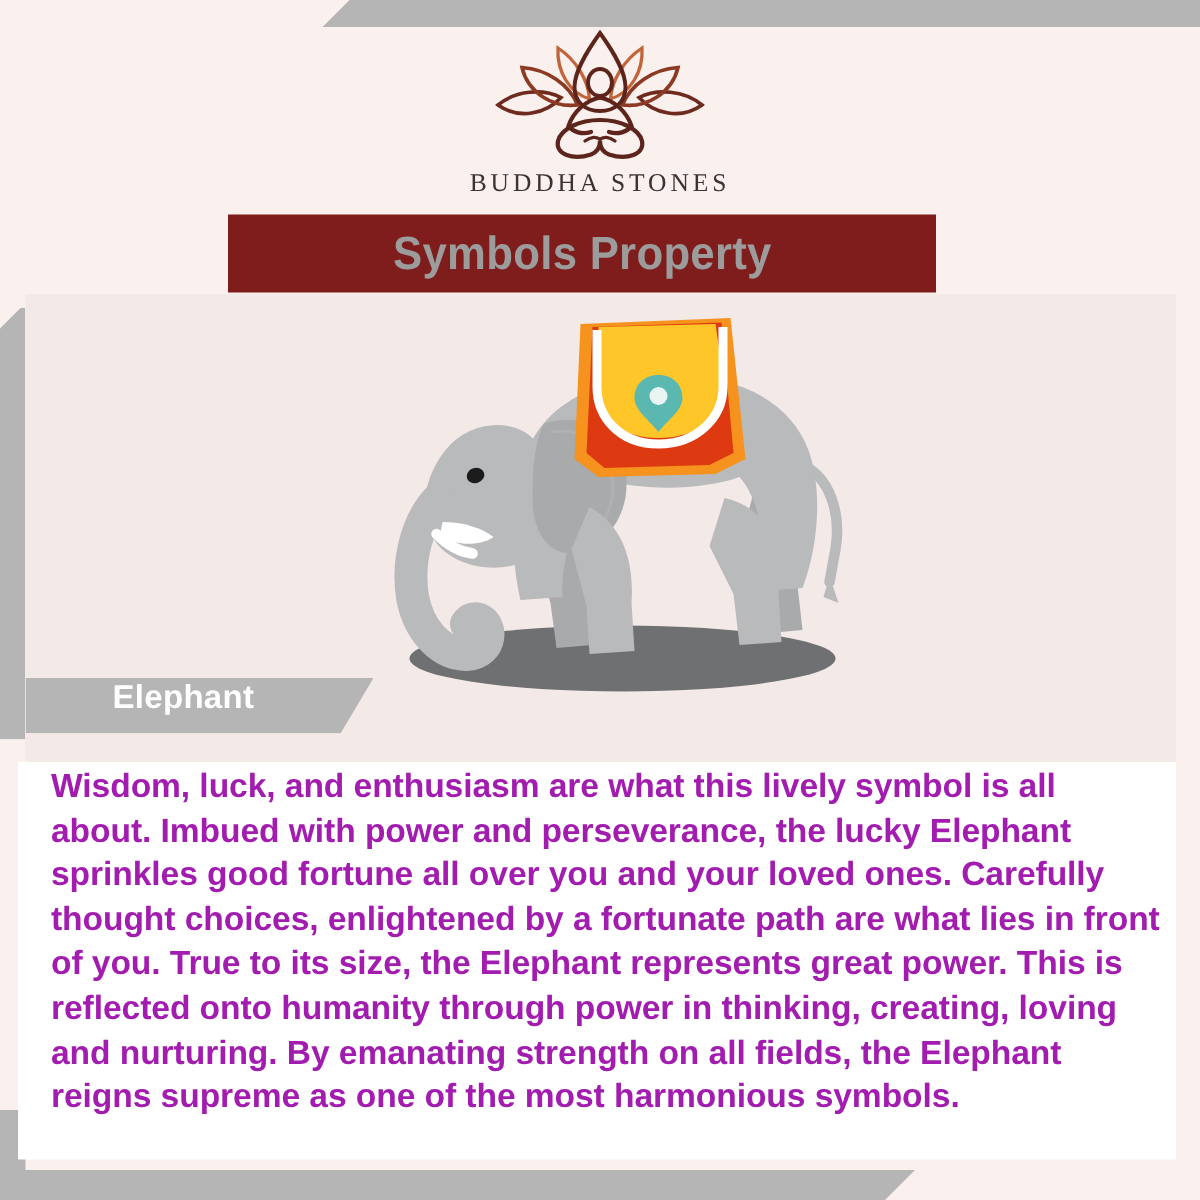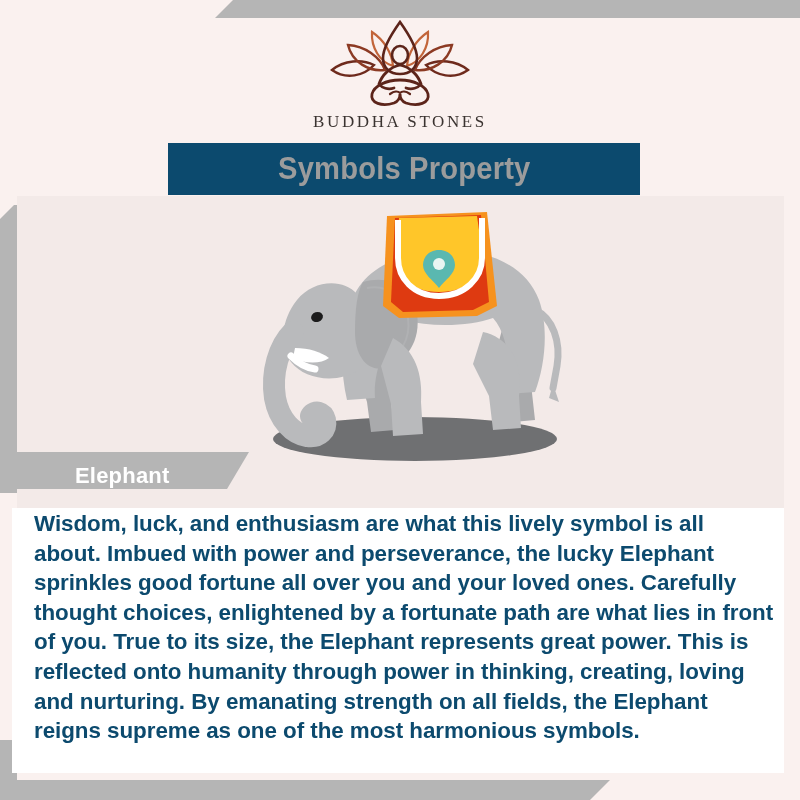--- a/index.html
+++ b/index.html
@@ -44,22 +44,22 @@
   }
   .logo-mark{display:block;margin:0 auto;}
   .logo-word{
     margin-top:2px;
     font-family:"Liberation Serif", serif;
     font-size:17px;letter-spacing:2.6px;color:#3a3330;font-weight:400;
   }
 
   
   .title-band{
-    position:absolute;left:168px;top:143px;width:472px;height:52px;
-    background:#0c4a6e;
+    position:absolute;left:152px;top:143px;width:472px;height:52px;
+    background:#7f1d1d;
     display:flex;align-items:center;justify-content:center;
   }
   .title-text{
     font-family:"Liberation Sans Narrow","Liberation Sans",sans-serif;
     font-weight:bold;font-size:31px;color:#9c9c9c;
     letter-spacing:.2px;transform:scaleX(.94);transform-origin:center;
     white-space:nowrap;
   }
 
   
@@ -69,21 +69,21 @@
   }
   .illus{
     position:absolute;left:235px;top:206px;width:350px;height:290px;
   }
 
   
   .name-tab{
     position:absolute;left:17px;top:452px;width:232px;height:37px;
     background:#b5b5b5;
     clip-path:polygon(0 0, 100% 0, calc(100% - 22px) 100%, 0 100%);
-    display:flex;align-items:flex-end;
+    display:flex;align-items:flex-start;
   }
   .name-tab-text{
     margin-left:58px;color:#ffffff;font-weight:bold;font-size:22px;
     font-family:"Liberation Sans",sans-serif;letter-spacing:.2px;
   }
 
   
   .copy-panel{
     position:absolute;left:12px;top:508px;width:772px;height:265px;
     background:#ffffff;
@@ -92,21 +92,21 @@
     text-align:center;padding-top:8px;
     font-family:"Liberation Sans Narrow","Liberation Sans",sans-serif;
     font-weight:bold;font-size:25px;color:#a8a8a8;
     letter-spacing:.3px;white-space:nowrap;
   }
   .attrs .star{font-size:23px;margin-right:3px;}
   .attrs .gap{display:inline-block;width:18px;}
   .body-copy{
     margin:1px 10px 12px 22px;
     font-family:"Liberation Sans Narrow","Liberation Sans",sans-serif;
-    font-weight:bold;font-size:22.4px;line-height:29.6px;color:#0c4a6e;
+    font-weight:bold;font-size:22.4px;line-height:29.6px;color:#a21caf;
     letter-spacing:-.05px;
   }
 </style>
 </head>
 <body>
 
 <div id="page">
 
   <div class="frame-top"></div>
   <div class="frame-right"></div>

